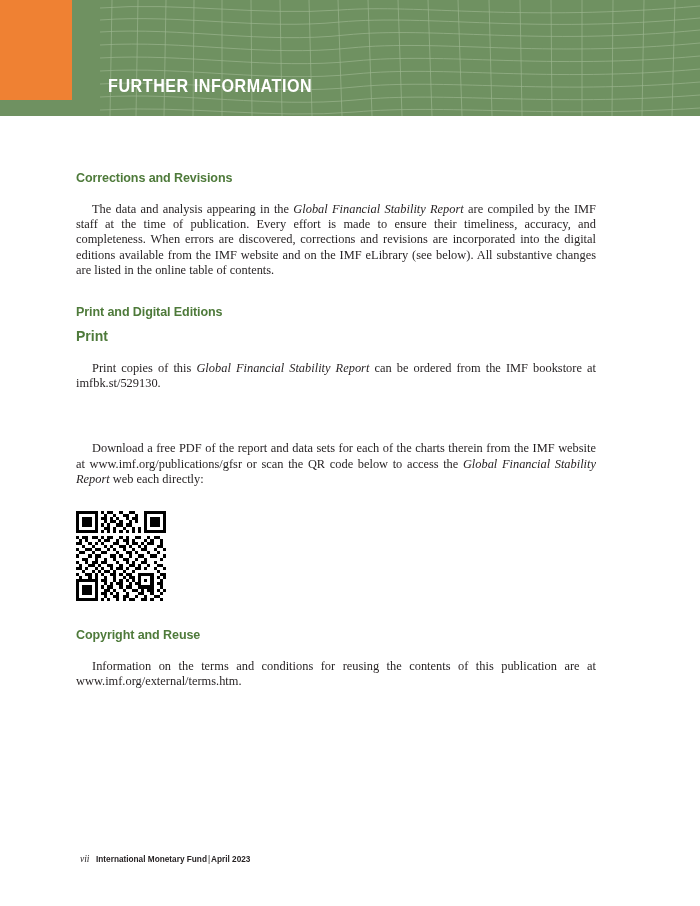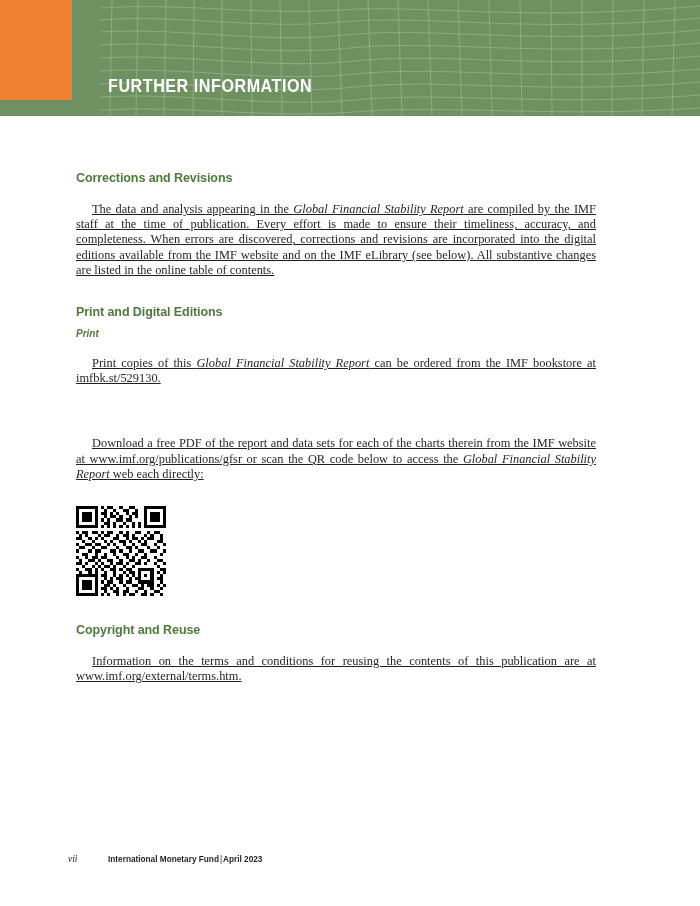--- a/index.html
+++ b/index.html
@@ -78,32 +78,30 @@
     font-size: 13.2px;
     color: #4e7a3a;
     margin: 0 0 9px 0;
     letter-spacing: -0.1px;
     transform: scaleX(0.95);
     transform-origin: left center;
   }
   h3.subsection {
     font-family: "Liberation Sans", sans-serif;
     font-weight: bold;
-    font-style: italic;
-    font-size: 10px;
+    font-size: 14px;
     color: #4e7a3a;
     margin: 0 0 6px 0;
   }
   p.body {
     font-size: 12.4px;
     line-height: 15.2px;
     margin: 17px 0 0 0;
     text-indent: 16px;
     text-align: justify;
-    text-decoration: underline;
   }
   .gap-sec { height: 26px; }
   .gap-sub { height: 20px; }
   .gap-par { height: 13px; }
   em { font-style: italic; }
 
   
   .qr-wrap {
     margin-top: 24px;
     width: 90px;
@@ -112,26 +110,26 @@
   .qr {
     display: block;
     width: 90px;
     height: 90px;
     image-rendering: pixelated;
   }
 
   
   .footer {
     position: absolute;
-    left: 68px;
+    left: 80px;
     bottom: 42px;
     width: 560px;
     display: flex;
     align-items: center;
-    gap: 30px;
+    gap: 6px;
   }
   .footer-page {
     font-family: "Liberation Serif", serif;
     font-style: italic;
     font-size: 9.5px;
     color: #231f20;
   }
   .footer-text {
     font-family: "Liberation Sans", sans-serif;
     font-size: 8.6px;

